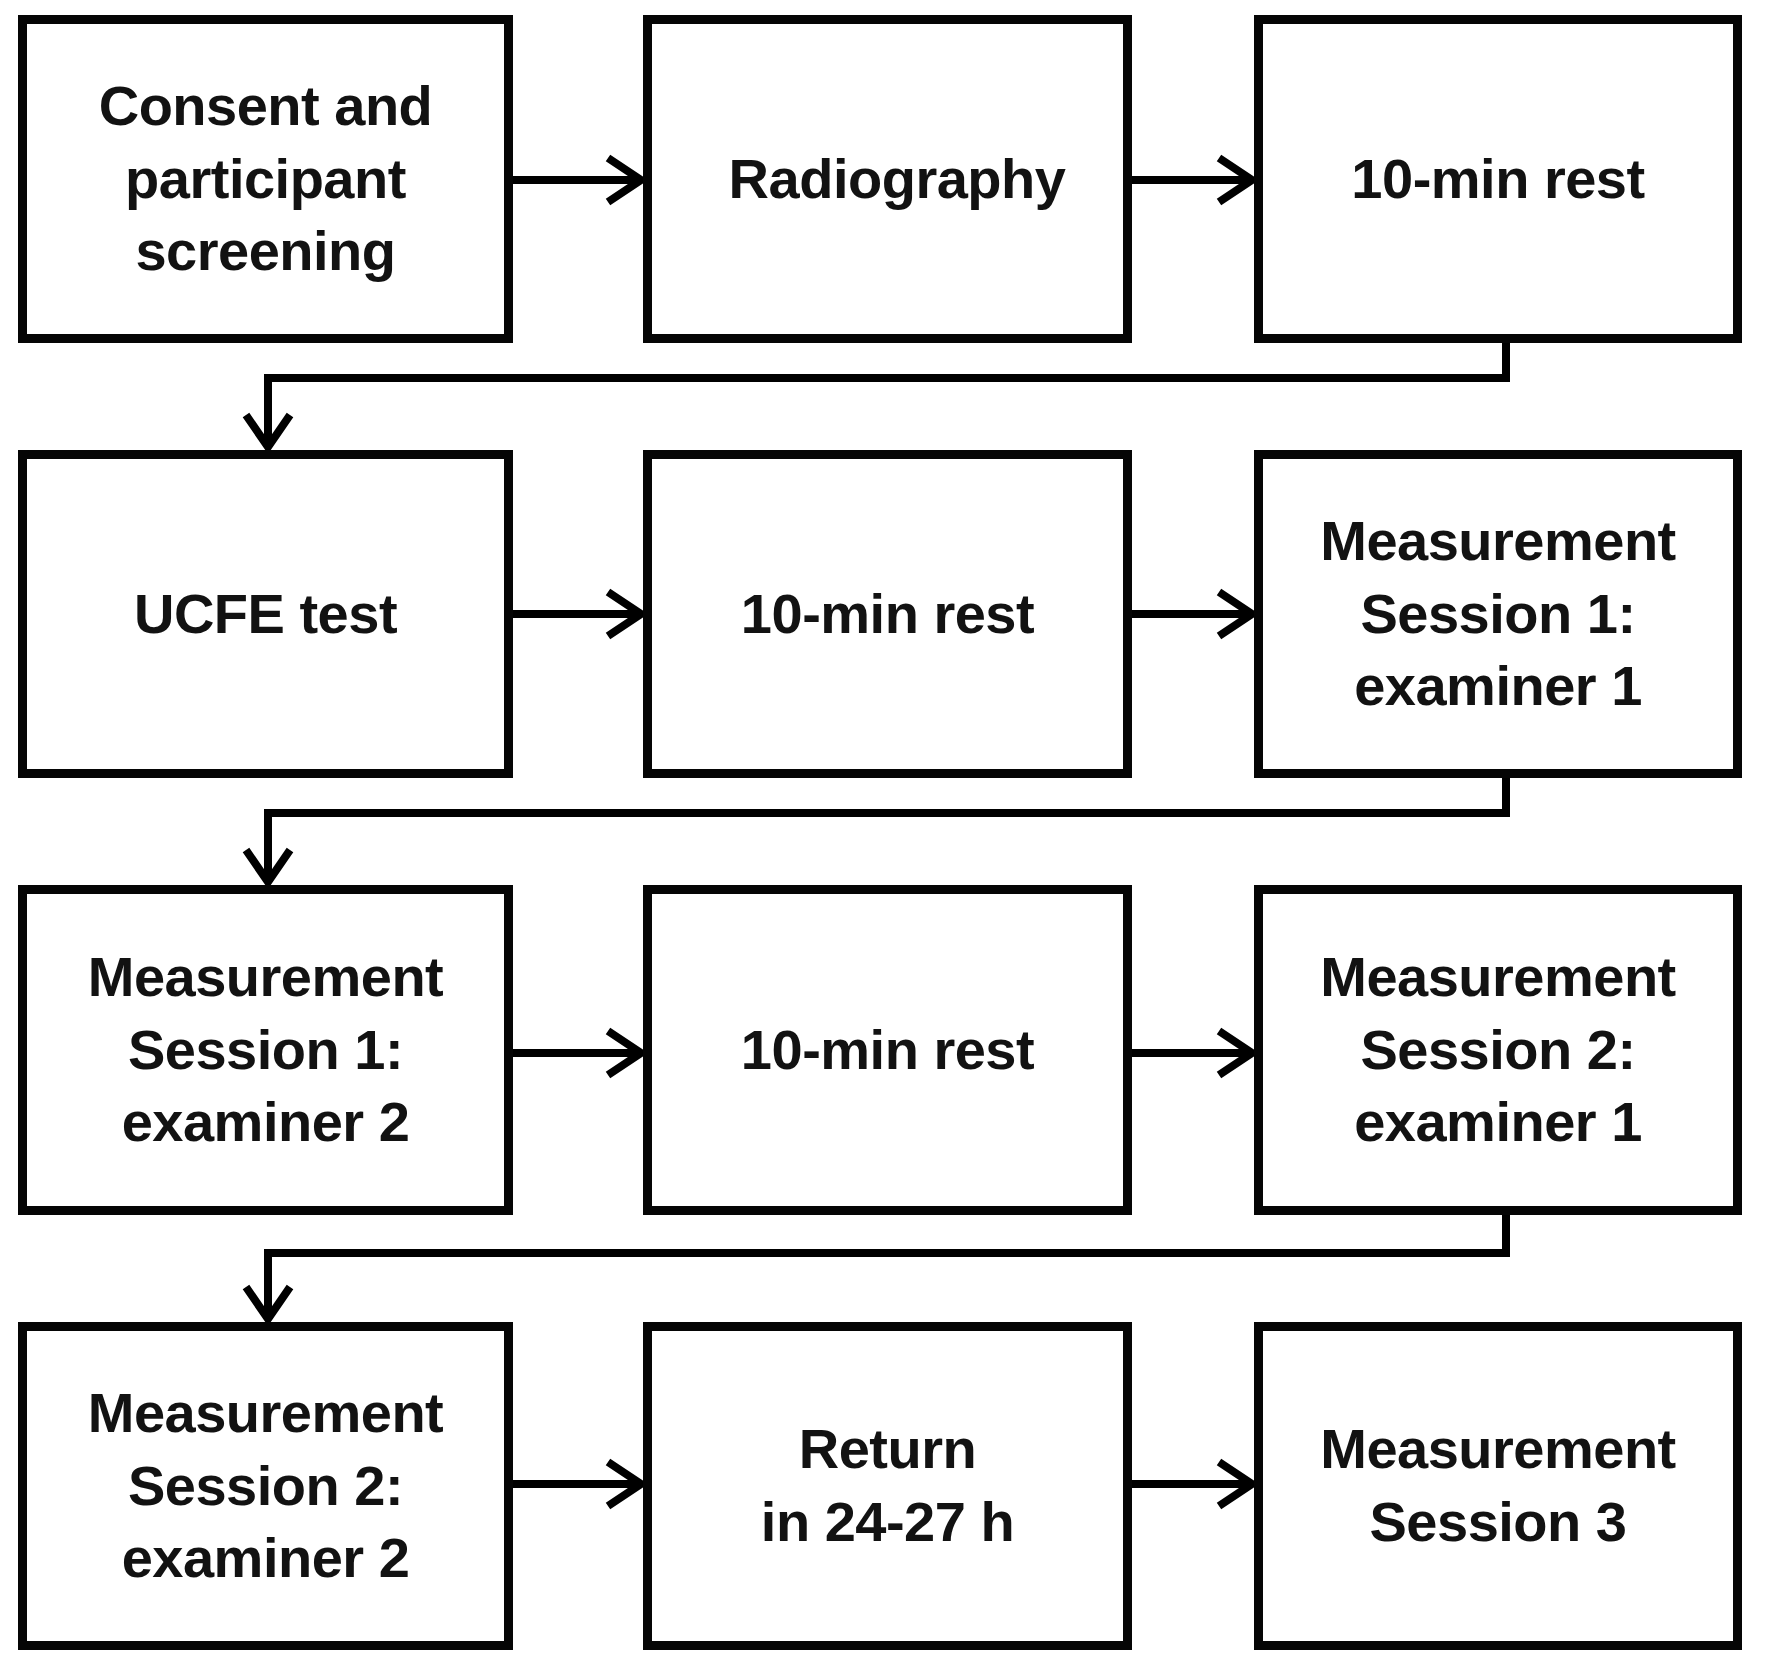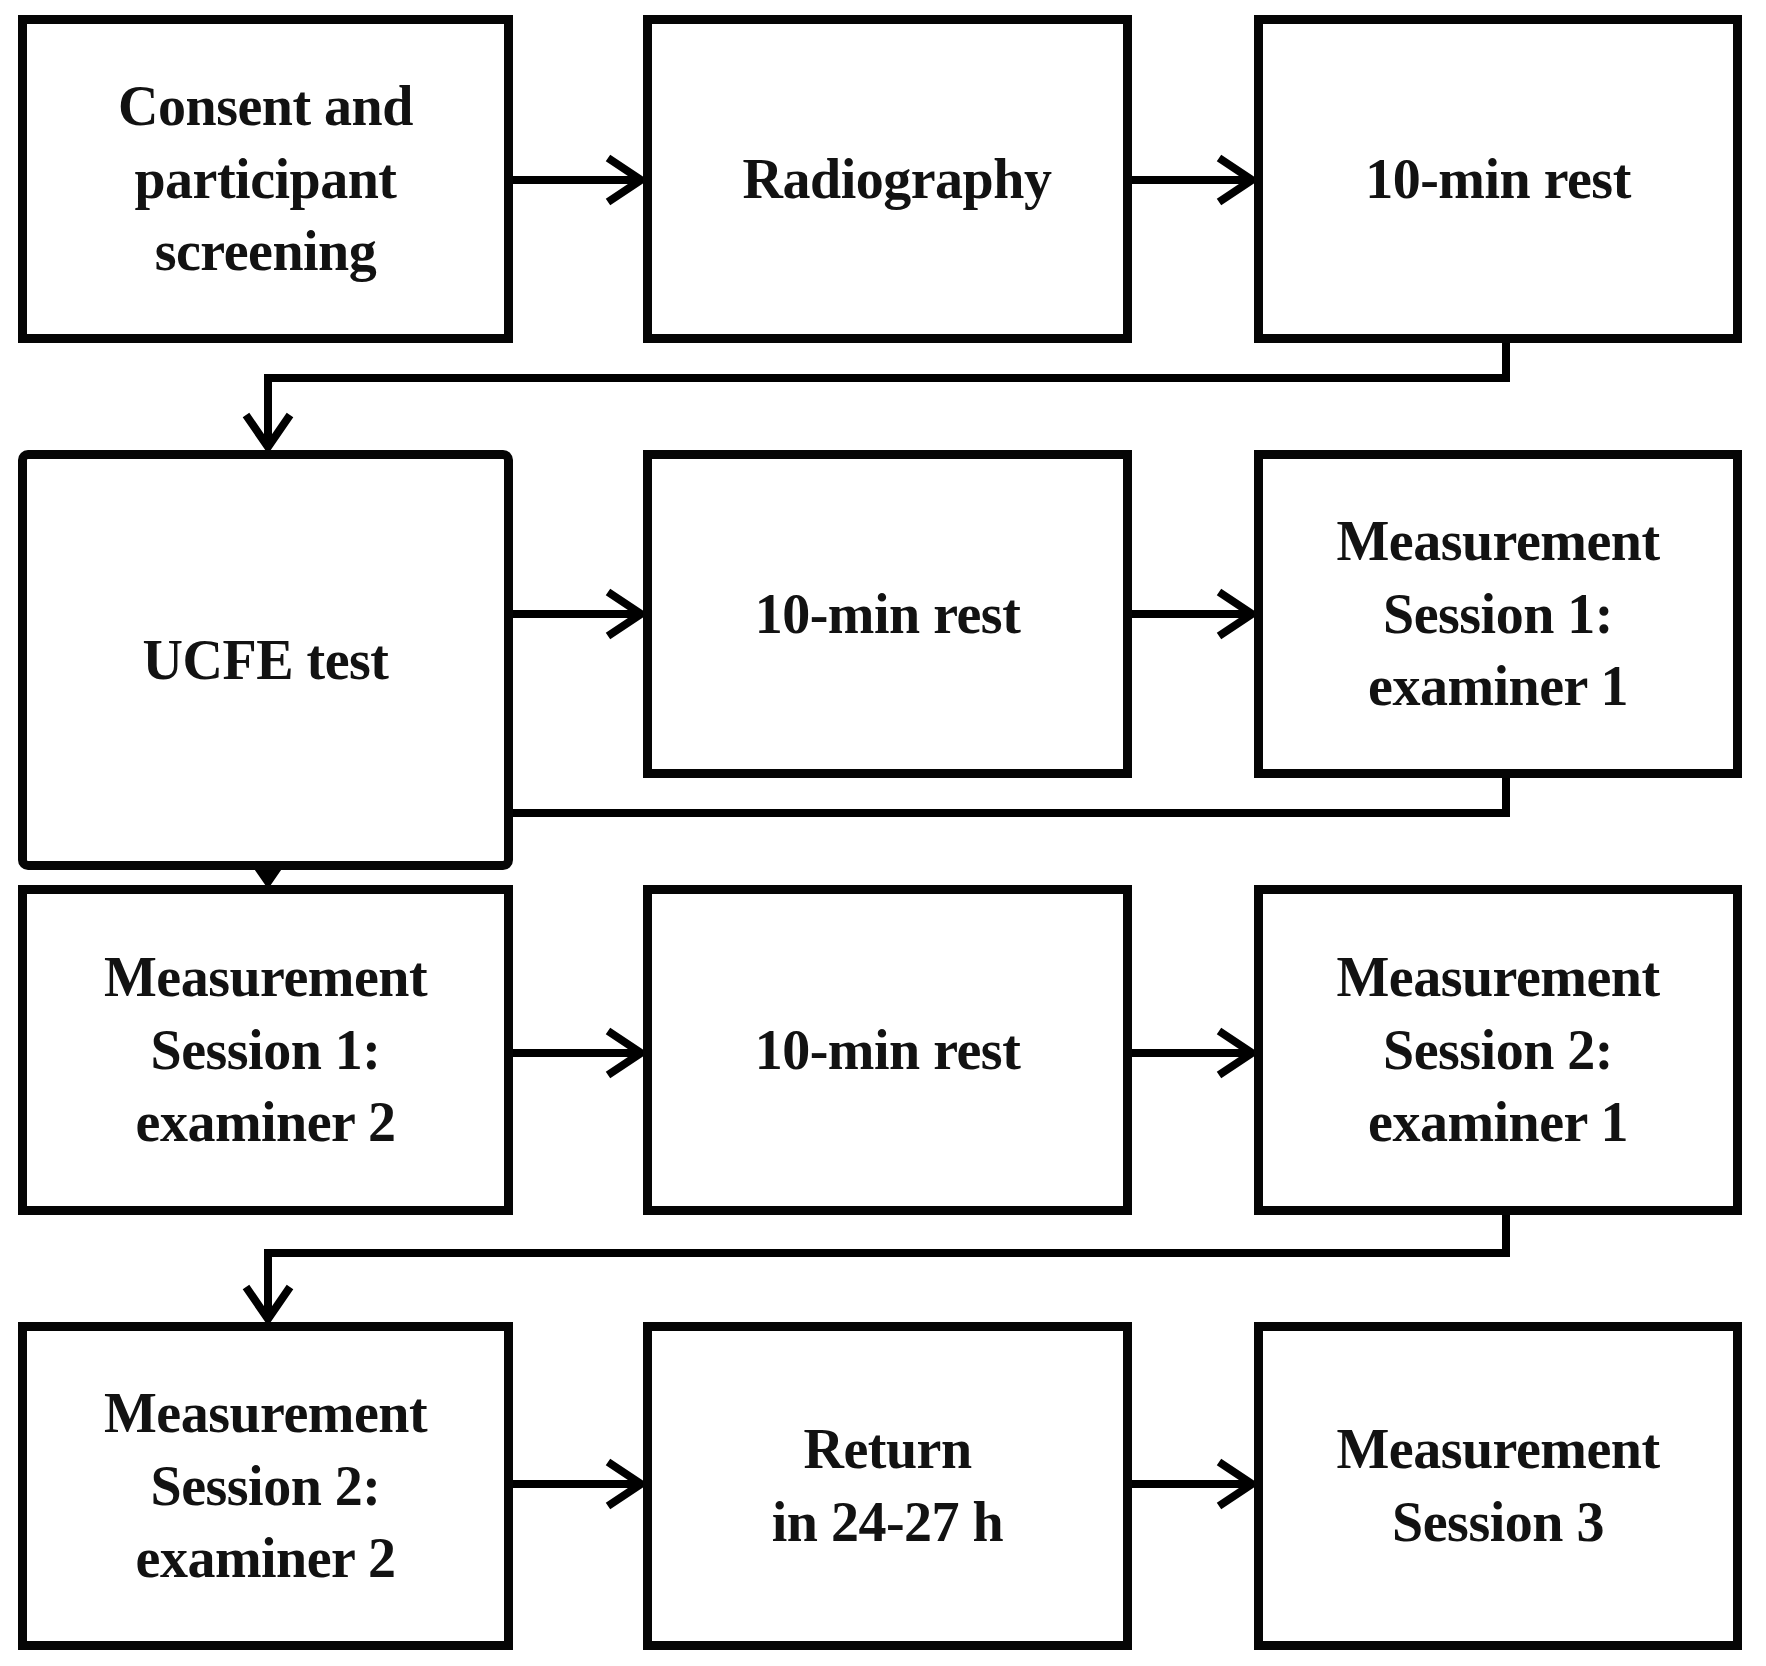--- a/index.html
+++ b/index.html
@@ -5,21 +5,21 @@
   html, body {
     margin: 0;
     padding: 0;
     background: #ffffff;
   }
   .canvas {
     position: relative;
     width: 1766px;
     height: 1666px;
     background: #ffffff;
-    font-family: Liberation Serif, serif;
+    font-family: Liberation Sans, sans-serif;
     overflow: hidden;
   }
   .connector-layer {
     position: absolute;
     left: 0;
     top: 0;
     width: 1766px;
     height: 1666px;
     pointer-events: none;
   }
@@ -113,21 +113,21 @@
 participant
 screening</div>
   </div>
   <div class="box" style="left:643px; top:15px; width:489px; height:328px;padding-left:19px;">
     <div class="box-label">Radiography</div>
   </div>
   <div class="box" style="left:1254px; top:15px; width:488px; height:328px;">
     <div class="box-label">10-min rest</div>
   </div>
 
-  <div class="box" style="left:18px; top:450px; width:495px; height:420px;border-radius:10px;">
+  <div class="box" style="left:18px; top:450px; width:495px; height:328px;">
     <div class="box-label">UCFE test</div>
   </div>
   <div class="box" style="left:643px; top:450px; width:489px; height:328px;">
     <div class="box-label">10-min rest</div>
   </div>
   <div class="box" style="left:1254px; top:450px; width:488px; height:328px;">
     <div class="box-label">Measurement
 Session 1:
 examiner 1</div>
   </div>

